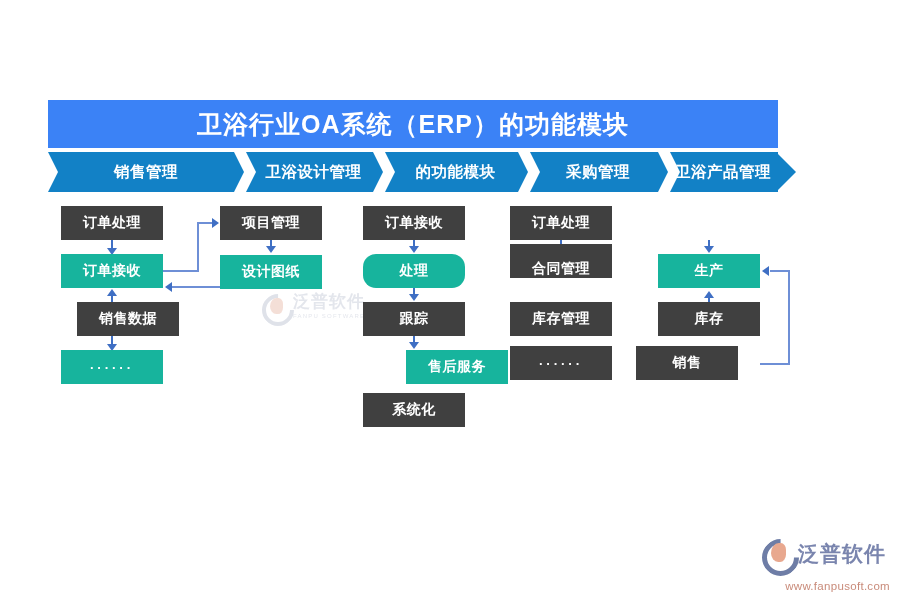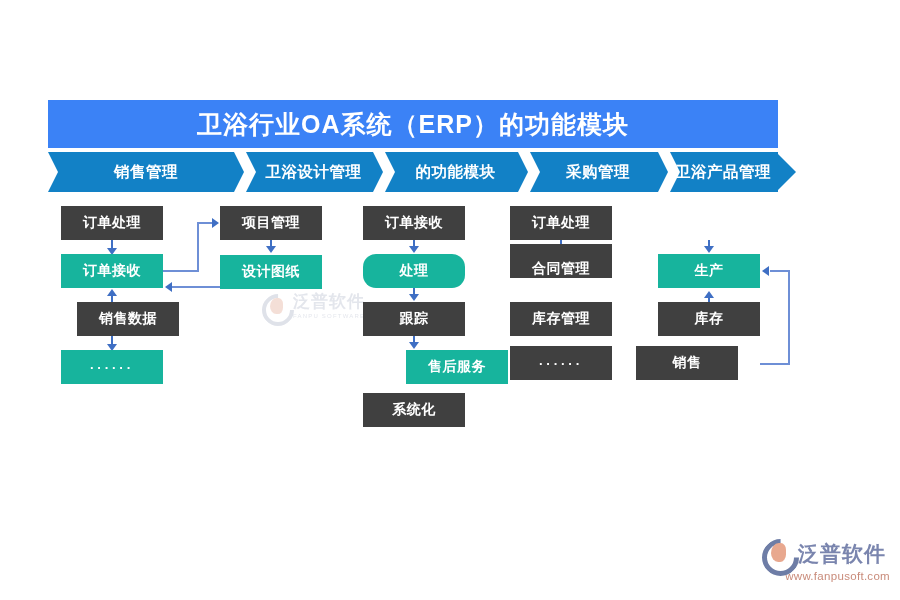--- a/index.html
+++ b/index.html
@@ -100,21 +100,21 @@
   .logo-mark{width:30px;height:30px;position:relative;flex:0 0 auto;}
   .logo-mark .lc1{
     position:absolute;left:0;top:1px;width:27px;height:27px;border-radius:50%;
     border:5px solid #6E7DA6;border-right-color:transparent;transform:rotate(-45deg);
   }
   .logo-mark .lc2{
     position:absolute;left:9px;top:5px;width:15px;height:19px;
     background:#E8A88F;border-radius:60% 40% 45% 55%;
   }
   .logo-cn{font-size:21px;font-weight:bold;color:#7A85AE;letter-spacing:1px;line-height:1;}
-  .logo-url{font-size:11.5px;color:#C98B7A;letter-spacing:.3px;margin-top:2px;text-align:right;}
+  .logo-url{font-size:11.5px;color:#C98B7A;letter-spacing:.3px;margin-top:12px;text-align:right;}
 </style>
 </head>
 <body>
 
 <div id="canvas">
 
   <div class="title-banner">
     <span class="title-text">卫浴行业OA系统（ERP）的功能模块</span>
   </div>
 

